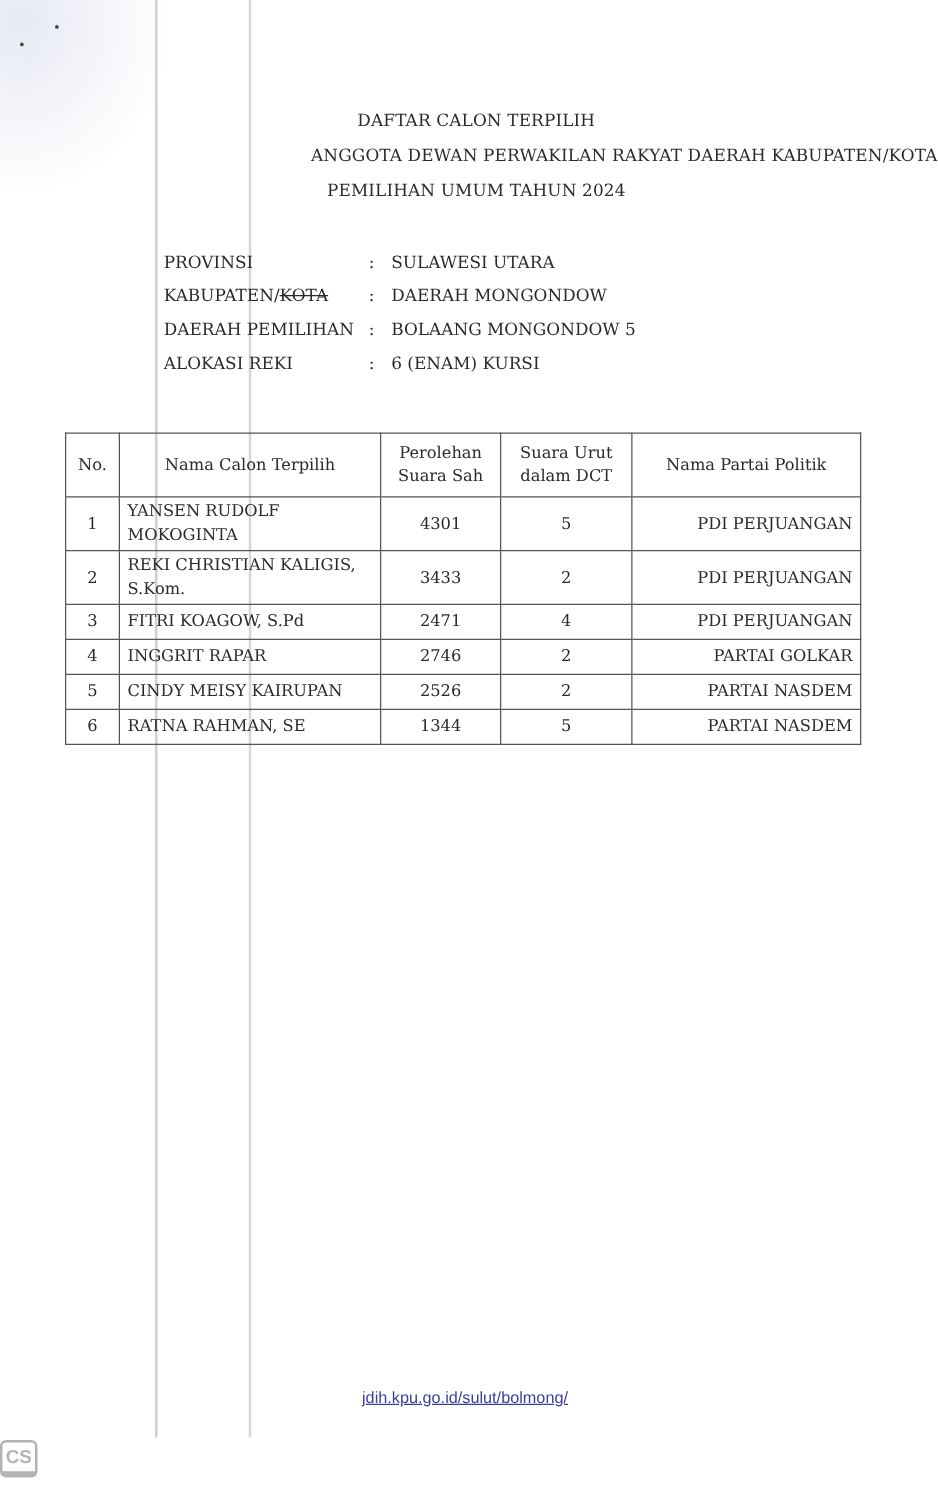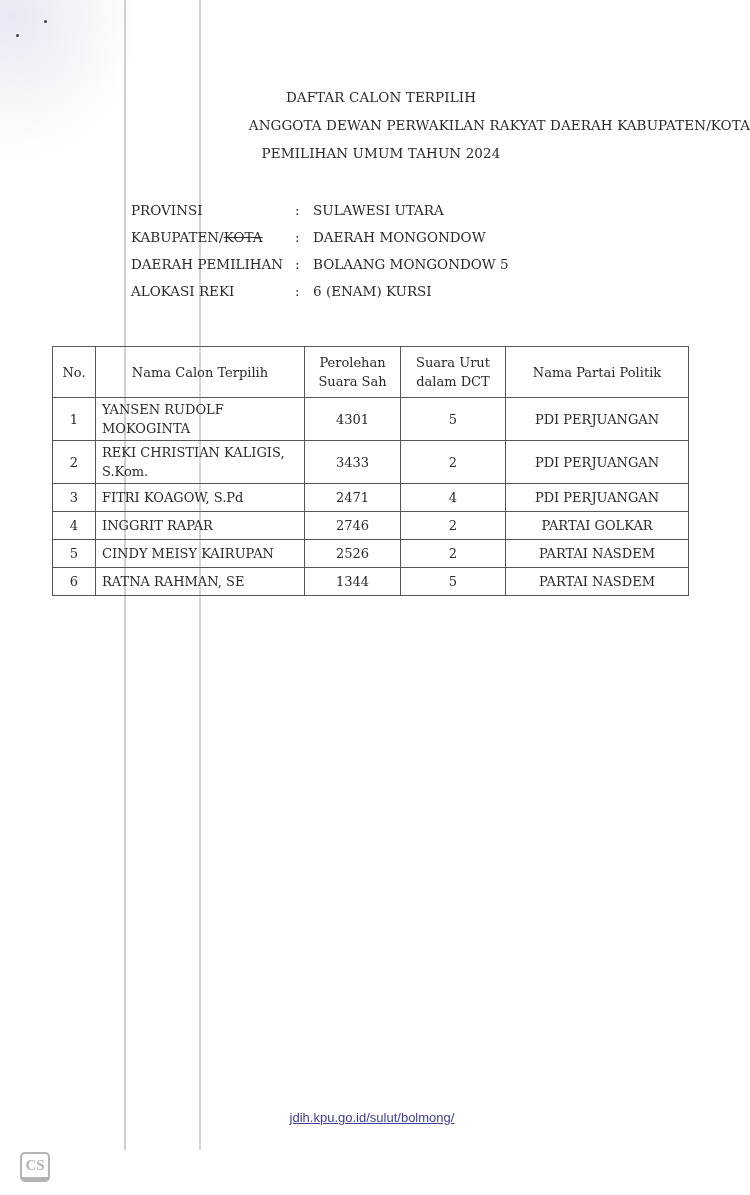--- a/index.html
+++ b/index.html
@@ -34,32 +34,32 @@
     border-collapse: collapse; font-size: 13px; margin-top: 40px;
   }
   table.results th, table.results td {
     border: 1px solid #555; padding: 0 6px; line-height: 19px;
   }
   table.results th { font-weight: normal; height: 50px; text-align: center; }
   .c-no { width: 30px; text-align: center; }
   .c-name { width: 196px; text-align: left; }
   .c-votes { width: 83px; text-align: center; }
   .c-nomor { width: 92px; text-align: center; }
-  .c-party { text-align: center; }
+  .c-party { text-align: right; }
   tr.tall td { height: 42px; }
   tr.short td { height: 27px; }
 
   .footer-link {
     position: absolute; top: 1110px; left: 0; width: 750px; text-align: center;
     font-family: "Liberation Sans", sans-serif; font-size: 13px;
     color: #3a3f9a; text-decoration: underline; left: -3px;
   }
   .camscanner {
-    position: absolute; left: 20px; top: 1152px; display: flex; align-items: center;
-    font-family: Liberation Serif, serif; color: #b4b4b4; font-size: 22px;
+    position: absolute; left: 0; top: 1152px; display: flex; align-items: center;
+    font-family: Liberation Sans, sans-serif; color: #b4b4b4; font-size: 22px;
   }
   .cs-logo {
     width: 30px; height: 30px; border: 2.5px solid #b4b4b4; border-radius: 5px;
     display: flex; align-items: center; justify-content: center;
     font-size: 15px; font-weight: bold; margin-right: 6px; box-sizing: border-box;
     border-bottom-width: 5px;
   }
 </style>
 </head>
 <body>

